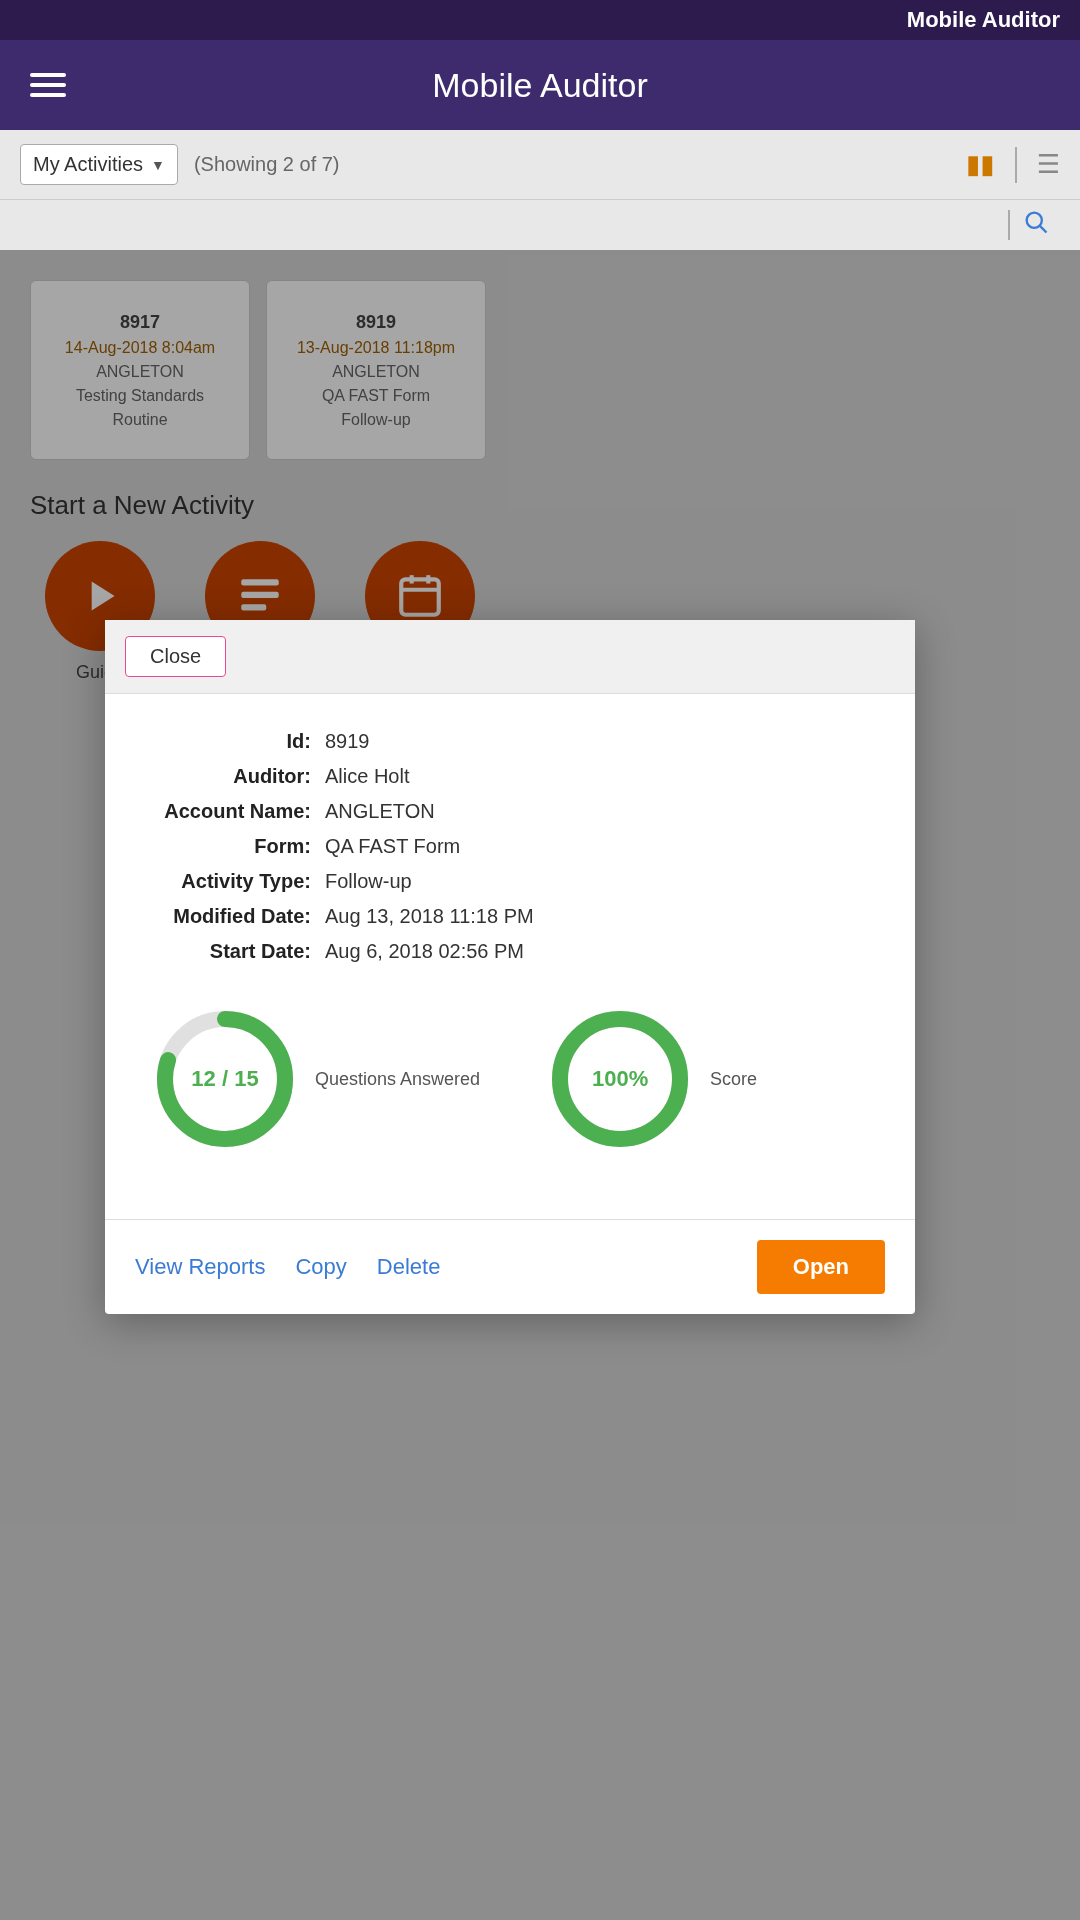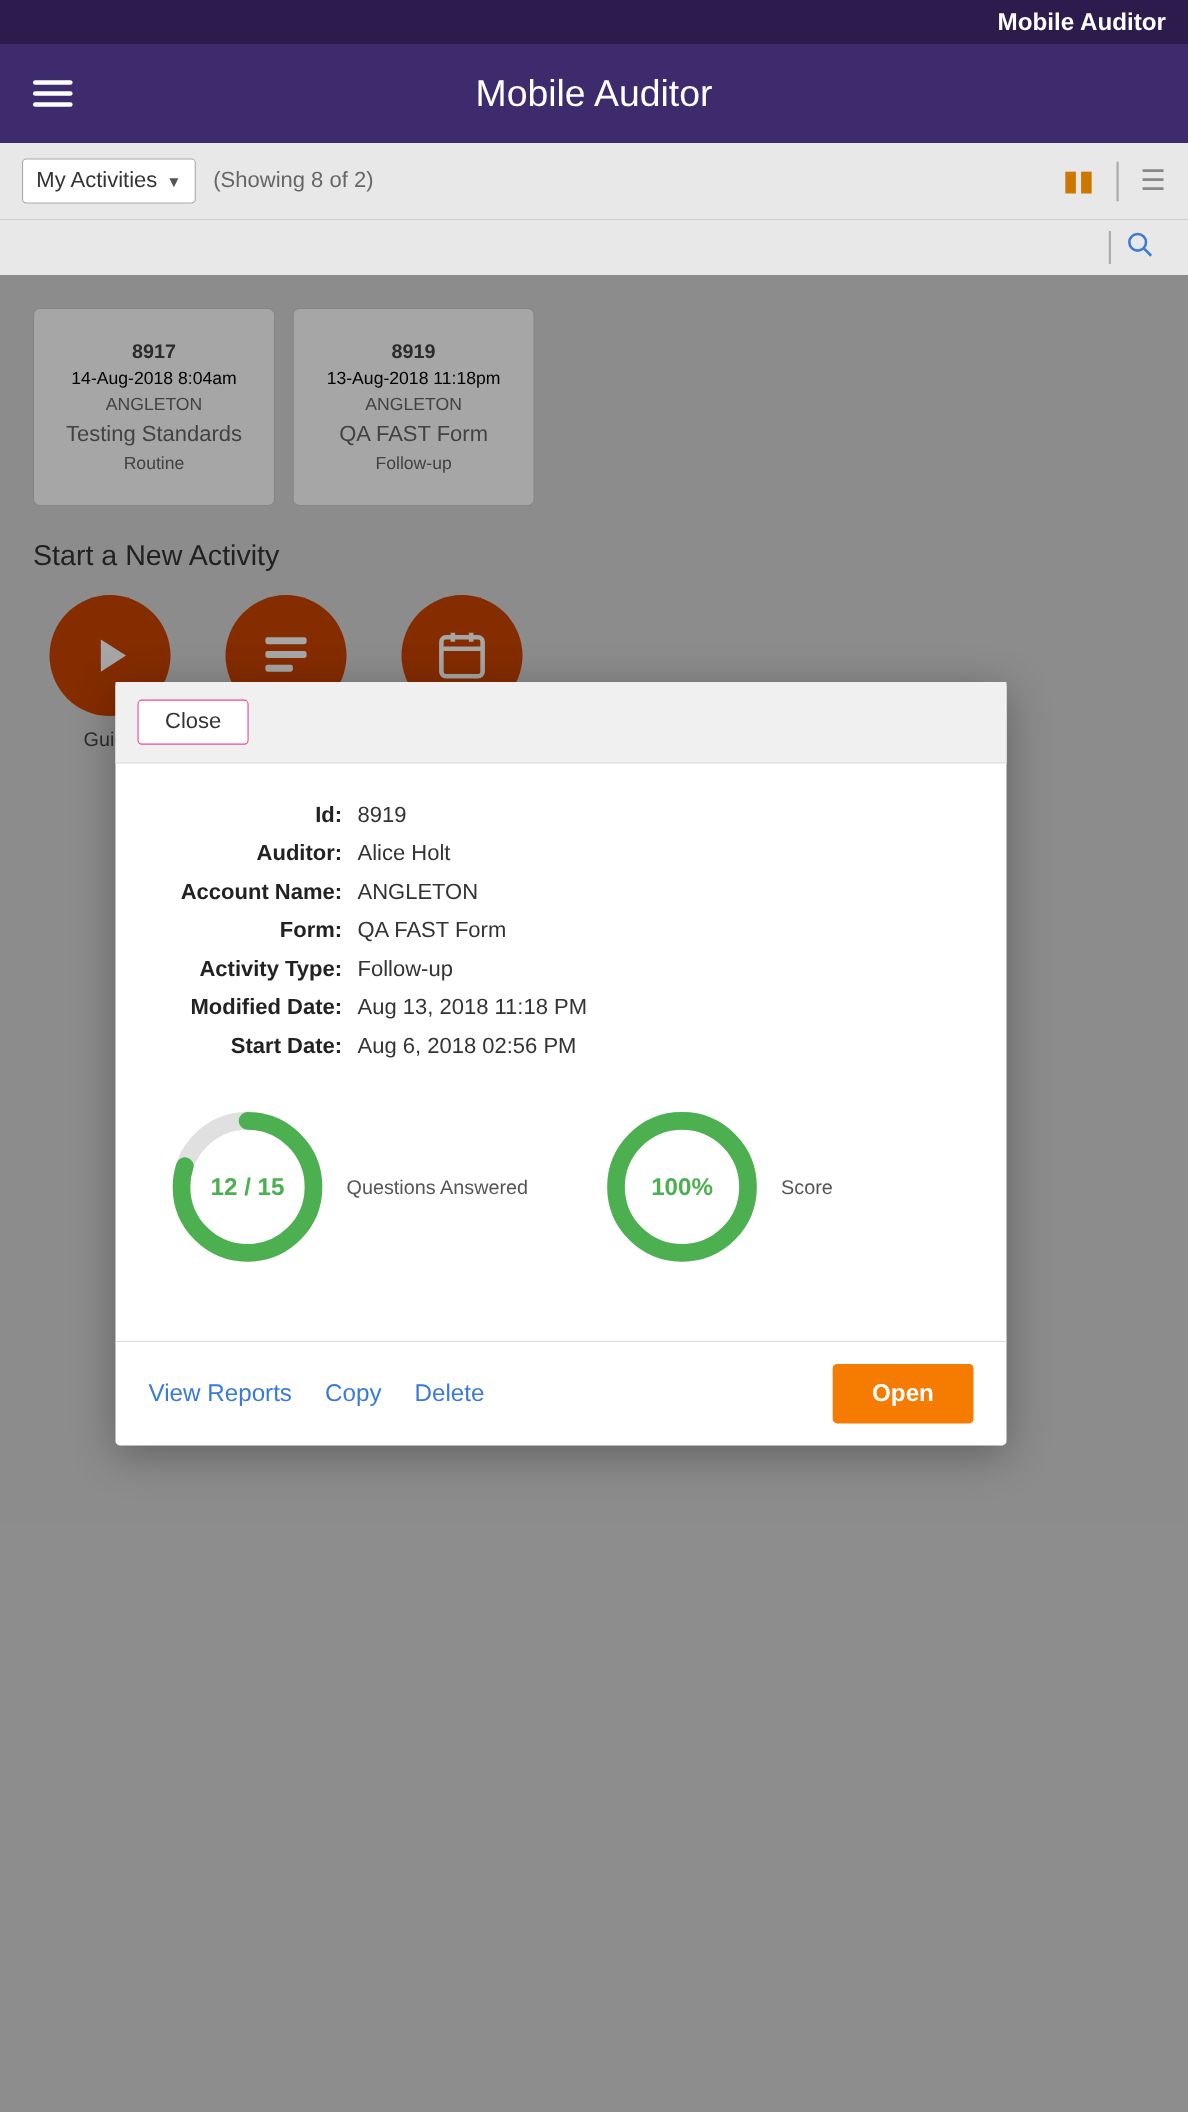--- a/index.html
+++ b/index.html
@@ -167,30 +167,30 @@
       min-height: 180px;
       justify-content: center;
     }
     .card-id {
       font-size: 18px;
       font-weight: bold;
       color: #444;
     }
     .card-date {
       font-size: 16px;
-      color: #000000;
+      color: #a16207;
       text-align: center;
     }
     .card-name {
       font-size: 16px;
       color: #666;
       text-align: center;
     }
     .card-form {
-      font-size: 20px;
+      font-size: 16px;
       color: #666;
       text-align: center;
     }
     .card-type {
       font-size: 16px;
       color: #666;
     }
 
     
     .section-heading {
@@ -376,21 +376,21 @@
     <span></span>
   </button>
   <span class="nav-title">Mobile Auditor</span>
 </div>
 
 <div class="toolbar">
   <button class="activities-dropdown">
     <span>My Activities</span>
     <span class="arrow">▼</span>
   </button>
-  <span class="showing-label">(Showing 8 of 2)</span>
+  <span class="showing-label">(Showing 2 of 7)</span>
   <div class="toolbar-right">
     <button class="grid-btn">
       <span class="grid-icon">▮▮</span>
     </button>
     <div class="divider-v"></div>
     <button class="list-btn">
       <span class="list-icon">☰</span>
     </button>
   </div>
 </div>

